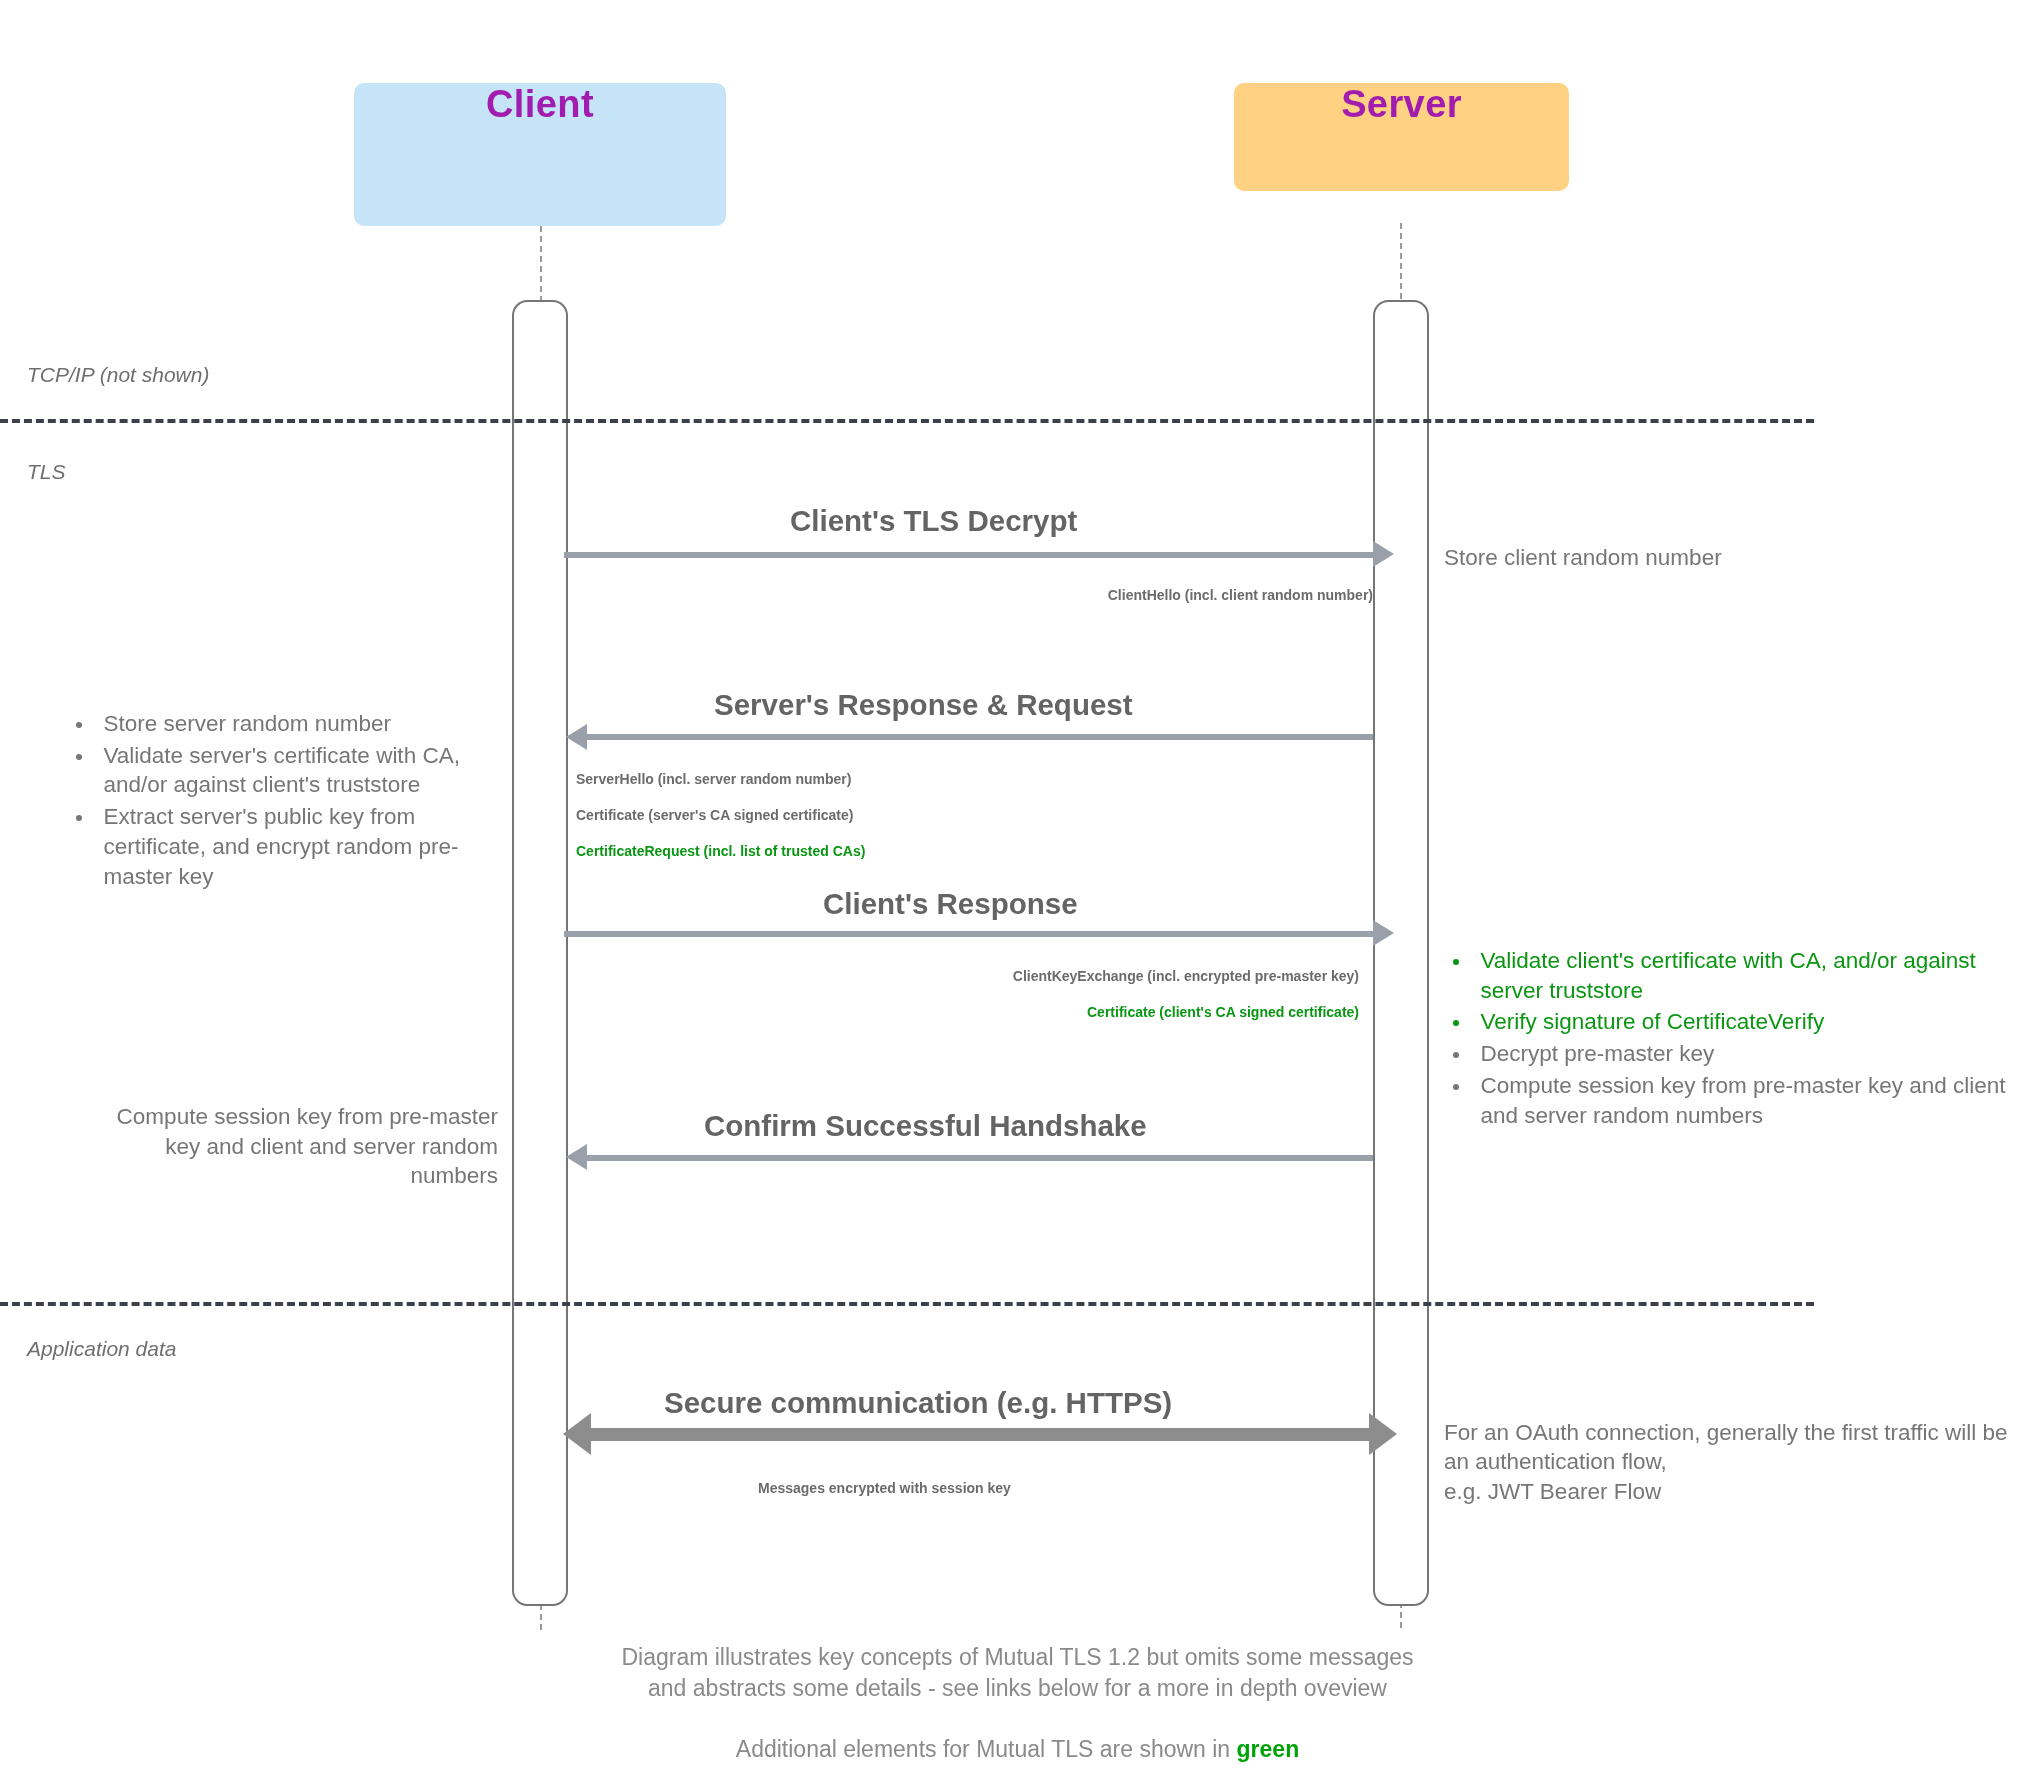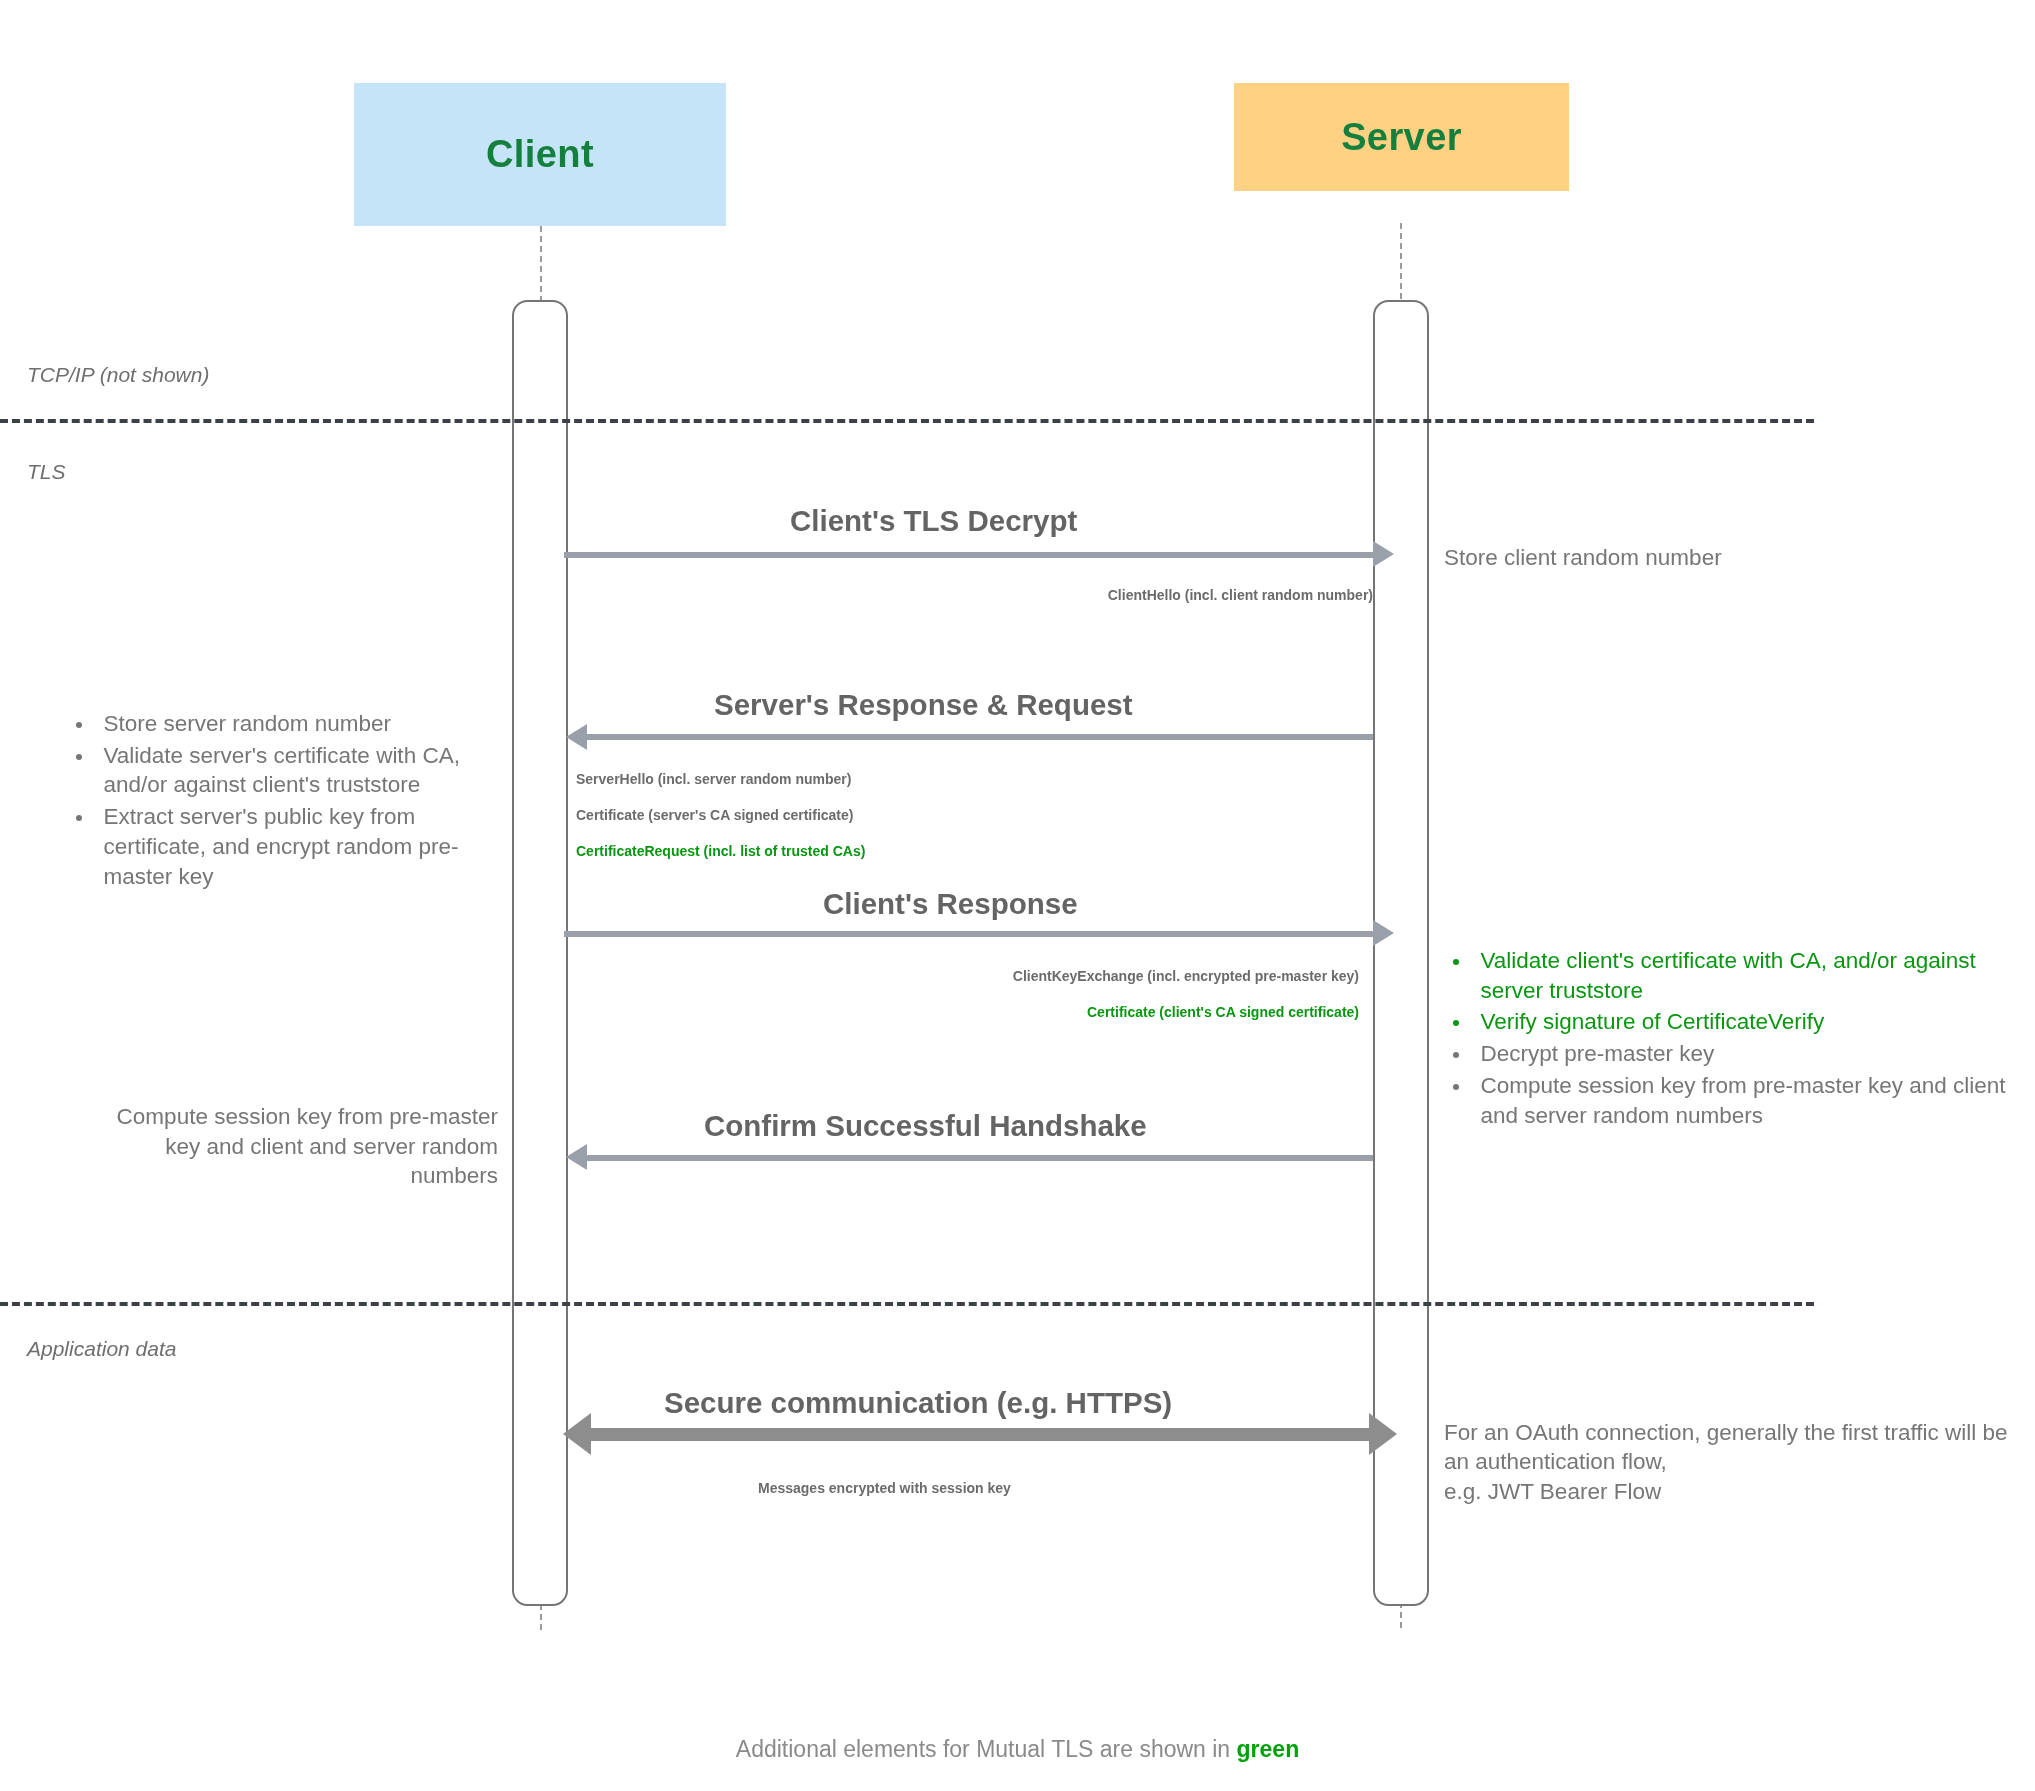--- a/index.html
+++ b/index.html
@@ -12,27 +12,27 @@
     width: 2035px;
     height: 1792px;
     background: #ffffff;
     font-family: "Liberation Sans", sans-serif;
     overflow: hidden;
   }
 
   
   .participant {
     position: absolute;
-    border-radius: 0;
+    border-radius: 10px;
     display: flex;
-    align-items: center;
+    align-items: flex-start;
     justify-content: center;
     font-size: 38px;
     font-weight: bold;
-    color: #15803d;
+    color: #a21caf;
     letter-spacing: 0.4px;
   }
   #participant-client {
     left: 354px;  top: 83px;
     width: 372px; height: 143px;
     background: #c5e4f7;
   }
   #participant-server {
     left: 1234px; top: 83px;
     width: 335px; height: 108px;
@@ -240,18 +240,22 @@
   <div class="arrowhead right thick" style="left:1369px; top:1413px;"></div>
   <div class="msg-sub-block" style="left:758px; top:1463px;">
     <div>Messages encrypted with session key</div>
   </div>
 
   <div class="note" style="left:1444px; top:1388px; width:590px; white-space:pre-line;">
     <span>For an OAuth connection, generally the first traffic will be an authentication flow,
 e.g. JWT Bearer Flow</span>
   </div>
 
+  <div class="footer" id="footer-note">
+    <div>Diagram illustrates key concepts of Mutual TLS 1.2 but omits some messages</div>
+    <div>and abstracts some details - see links below for a more in depth oveview</div>
+  </div>
   <div class="footer" id="footer-legend">
     <span>Additional elements for Mutual TLS are shown in </span><span class="green">green</span>
   </div>
 
 </div>
 
 
 </body></html>

